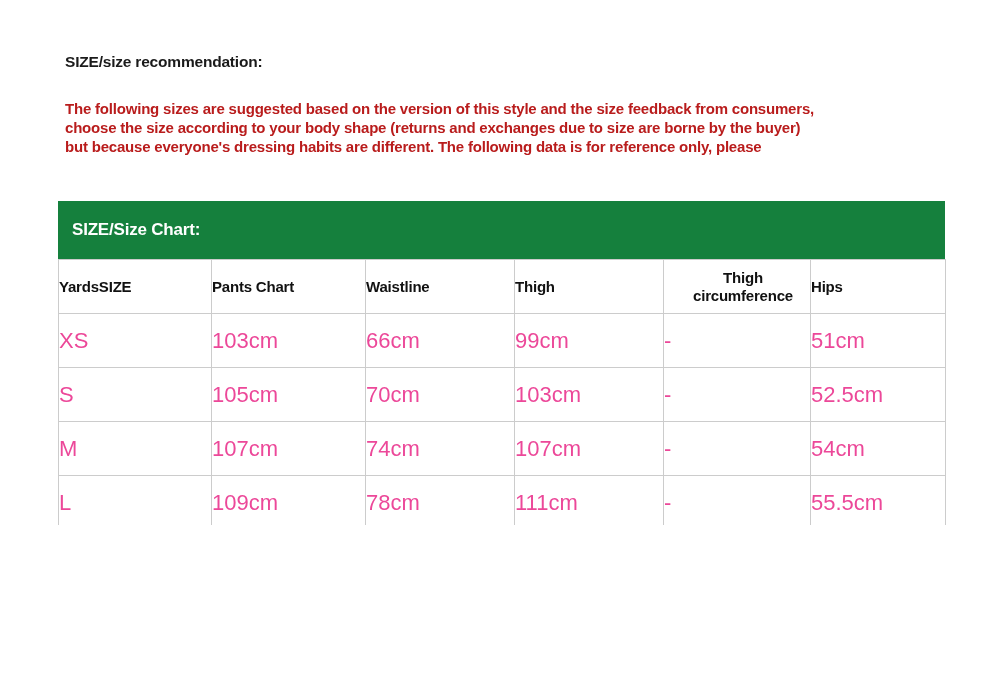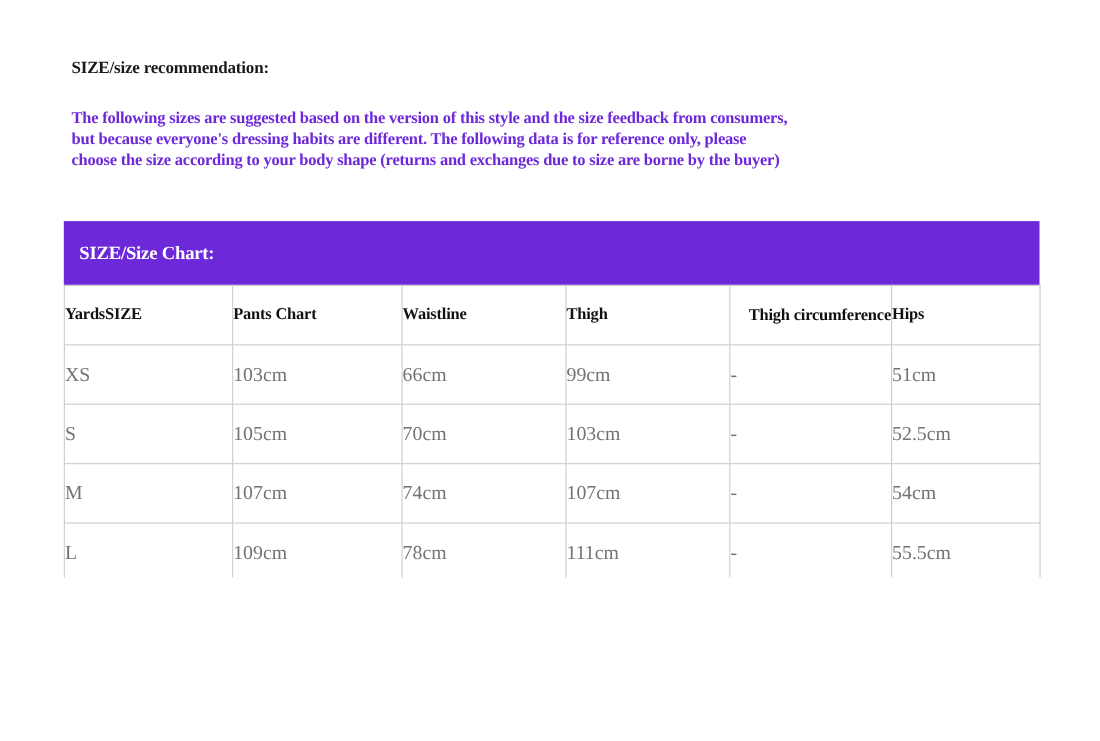--- a/index.html
+++ b/index.html
@@ -10,52 +10,51 @@
     height: 674px;
     position: relative;
     color: #1a1a1a;
   }
   .page {
     position: relative;
     width: 1000px;
     height: 525px;
     background: #ffffff;
     overflow: hidden;
-    font-family: Liberation Serif, serif;
   }
   .intro-title {
     position: absolute;
     left: 65px;
     top: 53px;
     font-size: 15.5px;
     font-weight: bold;
     color: #1a1a1a;
     letter-spacing: -0.2px;
   }
   .intro-paragraph {
     position: absolute;
     left: 65px;
     top: 99px;
     width: 882px;
     font-size: 15px;
     font-weight: bold;
     line-height: 19px;
-    color: #6d28d9;
+    color: #b91c1c;
     letter-spacing: -0.2px;
   }
   .size-chart {
     position: absolute;
     left: 58px;
     top: 201px;
     width: 887px;
   }
   .chart-header-bar {
     width: 887px;
     height: 58px;
-    background: #6d28d9;
+    background: #15803d;
     color: #ffffff;
     font-size: 17px;
     font-weight: bold;
     line-height: 58px;
     padding-left: 14px;
     letter-spacing: -0.2px;
   }
   table.size-table {
     width: 887px;
     border-collapse: collapse;
@@ -69,42 +68,42 @@
     vertical-align: middle;
   }
   table.size-table th {
     height: 54px;
     font-size: 15px;
     font-weight: bold;
     color: #111111;
     letter-spacing: -0.2px;
   }
   table.size-table th.th-left {
-    text-align: right;
+    text-align: center;
     padding-left: 12px;
     line-height: 18px;
   }
   table.size-table td {
     height: 54px;
-    font-size: 18px;
+    font-size: 22px;
     font-weight: normal;
-    color: #737373;
+    color: #ec4899;
   }
 </style>
 </head>
 <body>
 
 <div class="page">
 
   <div class="intro-title">SIZE/size recommendation:</div>
 
   <div class="intro-paragraph">
     <div>The following sizes are suggested based on the version of this style and the size feedback from consumers,</div>
+    <div>choose the size according to your body shape (returns and exchanges due to size are borne by the buyer)</div>
     <div>but because everyone's dressing habits are different. The following data is for reference only, please</div>
-    <div>choose the size according to your body shape (returns and exchanges due to size are borne by the buyer)</div>
   </div>
 
   <div class="size-chart">
 
     <div class="chart-header-bar">SIZE/Size Chart:</div>
 
     <table class="size-table">
       <colgroup>
         <col style="width:153px">
         <col style="width:154px">

